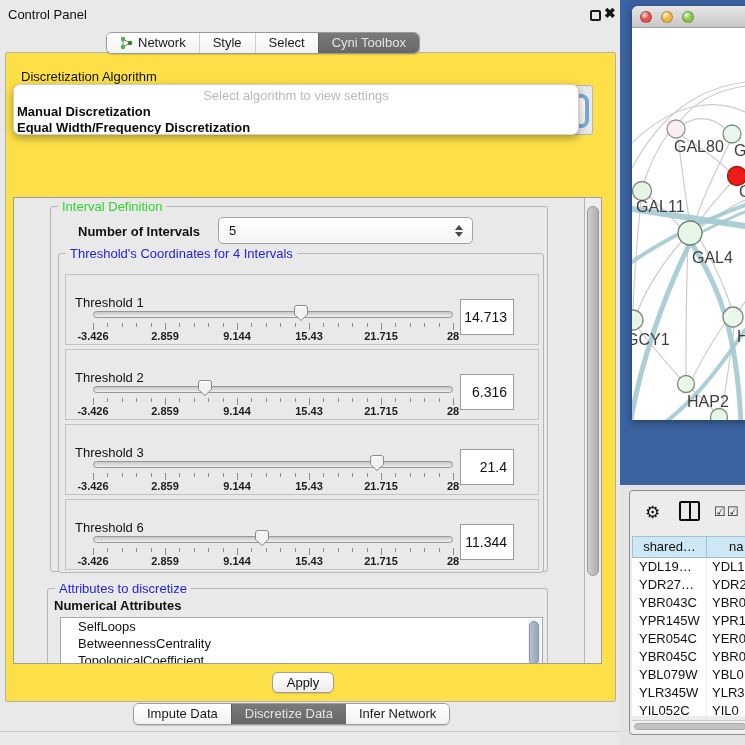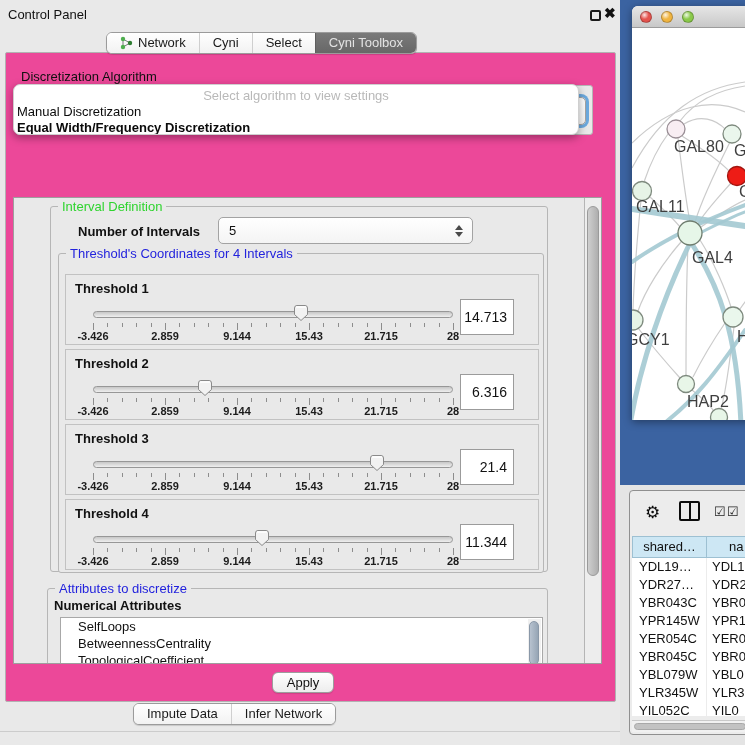--- a/index.html
+++ b/index.html
@@ -14,47 +14,47 @@
   .close-btn { position:absolute; left:604px; top:5px; font-size:14px; font-weight:bold; color:#111; cursor:pointer; }
 
   
   .seg { position:absolute; display:flex; height:22px; border:1px solid #9b9b9b; border-radius:6px; background:#fdfdfd; overflow:hidden; box-shadow:0 1px 1px rgba(0,0,0,.15); z-index:5; }
   .seg-item { display:flex; align-items:center; gap:5px; padding:0 13px; font-size:13px; line-height:20px; color:#1a1a1a; background:linear-gradient(#ffffff,#f2f2f2); cursor:pointer; border-left:1px solid #cfcfcf; }
   .seg-item:first-child { border-left:none; }
   .seg-item.active { background:linear-gradient(#7a7a7a,#676767); color:#e3e3e3; border-left:1px solid #5e5e5e; }
   .seg-item.active + .seg-item { border-left:none; }
   .net-ico { width:13px; height:14px; }
 
-  .content-box { position:absolute; left:5px; top:52px; width:611px; height:650px; border:1px solid #b2b2b2; border-radius:2px; background:#ec4899; }
+  .content-box { position:absolute; left:5px; top:52px; width:611px; height:650px; border:1px solid #b2b2b2; border-radius:2px; background:#fde047; }
 
   .group { position:absolute; border:1px solid #b6b6b6; border-radius:3px; }
   .legend { position:absolute; top:-8px; left:7px; background:#e9e9e9; padding:0 4px; font-size:13px; white-space:nowrap; }
   .legend.green { color:var(--green-title); }
   .legend.blue { color:var(--blue-title); }
 
   .combo { position:absolute; background:linear-gradient(#ffffff,#f4f4f4); border:1px solid #a3a3a3; border-radius:5px; line-height:26px; padding-left:10px; font-size:13px; cursor:pointer; }
   .spin { position:absolute; right:9px; top:50%; transform:translateY(-50%); display:flex; flex-direction:column; gap:2px; }
   .spin .up { width:0; height:0; border-left:4px solid transparent; border-right:4px solid transparent; border-bottom:5px solid #4a4a4a; }
   .spin .dn { width:0; height:0; border-left:4px solid transparent; border-right:4px solid transparent; border-top:5px solid #4a4a4a; }
   .focus-ring { box-shadow:0 0 0 3px rgba(86,157,219,.85); }
 
   
   .popup { position:absolute; left:7px; top:31px; width:566px; height:51px; background:#fff; border:1px solid #cfcfcf; border-radius:7px; box-shadow:0 3px 8px rgba(0,0,0,.35); z-index:50; overflow:hidden; }
   .popup-hint { position:absolute; left:0; top:3px; width:100%; text-align:center; color:#b9b9b9; font-size:13px; }
   .popup-opt { position:absolute; left:3px; font-size:13px; color:#0a0a0a; cursor:pointer; white-space:nowrap; }
-  .popup-opt.sel { font-weight:normal; }
+  .popup-opt.sel { font-weight:bold; }
 
   
   .scrollpane { position:absolute; left:7px; top:144px; width:589px; height:467px; border:1px solid #9e9e9e; background:#e9e9e9; overflow:hidden; }
   .vsb { position:absolute; right:0; top:0; width:17px; height:100%; background:#ededed; border-left:1px solid #b5b5b5; }
   .vsb-thumb { position:absolute; left:2px; width:12px; border-radius:6px; background:linear-gradient(90deg,#cfcfcf,#aeaeae); border:1px solid #9a9a9a; cursor:pointer; }
 
   
   .thr-row { position:absolute; left:6px; width:474px; height:71px; border:1px solid #c2c2c2; background:#e9e9e9; }
-  .thr-label { position:absolute; left:9px; top:6px; font-weight:bold; font-size:13px; }
+  .thr-label { position:absolute; left:9px; top:20px; font-weight:normal; font-size:13px; }
   .track { position:absolute; left:27px; top:36px; width:360px; height:7px; border:1px solid #979797; border-radius:4px; background:linear-gradient(#c7c7c7,#efefef); cursor:pointer; }
   .handle { position:absolute; top:29px; cursor:pointer; }
   .ticks { position:absolute; left:27px; top:48px; width:360px; height:7px; }
   .tick { position:absolute; top:0; width:1px; height:4px; background:#8d8d8d; }
   .tick.major { height:7px; }
   .tick-labels { position:absolute; left:27px; top:55px; width:360px; height:12px; }
   .tick-lab { position:absolute; transform:translateX(-50%); font-size:11px; font-weight:bold; color:#1c1c1c; white-space:nowrap; }
   .thr-value { position:absolute; left:394px; top:24px; width:54px; height:36px; background:#fff; border:1px solid #9b9b9b; font-size:14px; text-align:right; line-height:34px; padding-right:6px; }
 
   
@@ -112,21 +112,21 @@
           <line x1="3" y1="3" x2="10" y2="7" stroke="#7a7a7a"></line>
           <line x1="3" y1="11" x2="10" y2="7" stroke="#7a7a7a"></line>
           <line x1="3" y1="3" x2="3" y2="11" stroke="#7a7a7a"></line>
           <circle cx="3" cy="3" r="2.2" fill="#4fae4f"></circle>
           <circle cx="3" cy="11" r="2.2" fill="#4fae4f"></circle>
           <circle cx="10" cy="7" r="2.2" fill="#2e7d32"></circle>
         </svg>
         <span>Network</span>
       </div>
       <div class="seg-item">
-        <span>Cyni</span>
+        <span>Style</span>
       </div>
       <div class="seg-item">
         <span>Select</span>
       </div>
       <div class="seg-item active">
         <span>Cyni Toolbox</span>
       </div>
     </div>
 
   <div class="content-box">
@@ -296,21 +296,21 @@
                   <div class="tick-lab" style="left: 0px;">-3.426</div>
                   <div class="tick-lab" style="left: 72px;">2.859</div>
                   <div class="tick-lab" style="left: 144px;">9.144</div>
                   <div class="tick-lab" style="left: 216px;">15.43</div>
                   <div class="tick-lab" style="left: 288px;">21.715</div>
                   <div class="tick-lab" style="left: 360px;">28</div>
                 </div>
                 <div class="thr-value">21.4</div>
               </div>
               <div class="thr-row" style="top: 245px;">
-                <div class="thr-label">Threshold 4</div>
+                <div class="thr-label">Threshold 6</div>
                 <div class="track"></div>
                 <div class="handle" style="left: 188.197px;"><svg width="16" height="18">
                     <path d="M1.5,4 Q1.5,1.5 4,1.5 L12,1.5 Q14.5,1.5 14.5,4 L14.5,10.5 L8,16.5 L1.5,10.5 Z" fill="#f2f2f2" stroke="#8a8a8a" stroke-width="1"></path>
                     <path d="M3,3 L13,3" stroke="#ffffff" stroke-width="1.5"></path>
                   </svg></div>
                 <div class="ticks">
                   <div class="tick major" style="left: 0px;"></div>
                   <div class="tick" style="left: 14.4px;"></div>
                   <div class="tick" style="left: 28.8px;"></div>
                   <div class="tick" style="left: 43.2px;"></div>
@@ -370,20 +370,23 @@
         <div class="vsb-thumb" style="top:8px; height:370px;"></div>
       </div>
     </div>
 
     <div class="apply-btn">Apply</div>
   </div>
 
   <div class="seg" style="left:133px; top:703px;" id="bottom-seg">
       <div class="seg-item">
         <span>Impute Data</span>
+      </div>
+      <div class="seg-item active">
+        <span>Discretize Data</span>
       </div>
       <div class="seg-item">
         <span>Infer Network</span>
       </div>
     </div>
   <div class="bottom-line"></div>
 </div>
 
 <div class="right">
 

